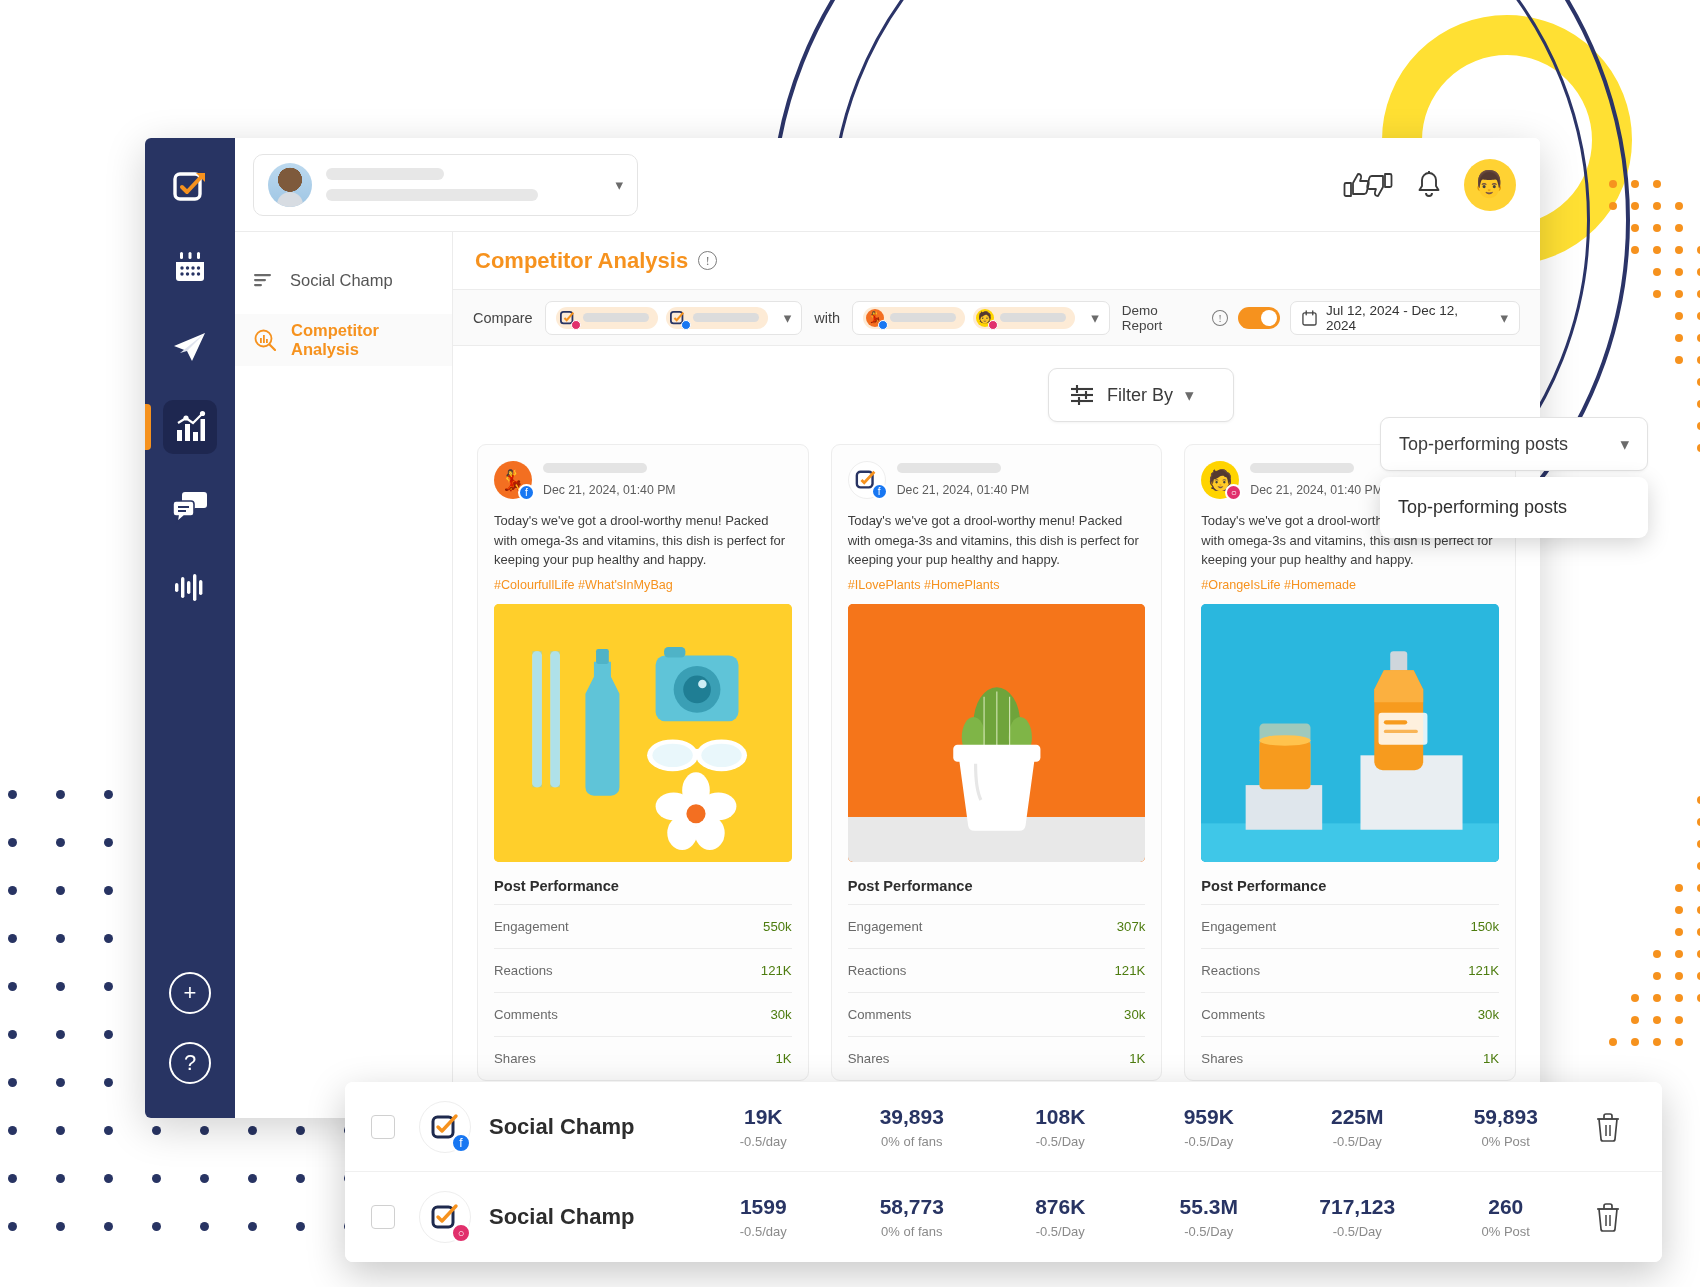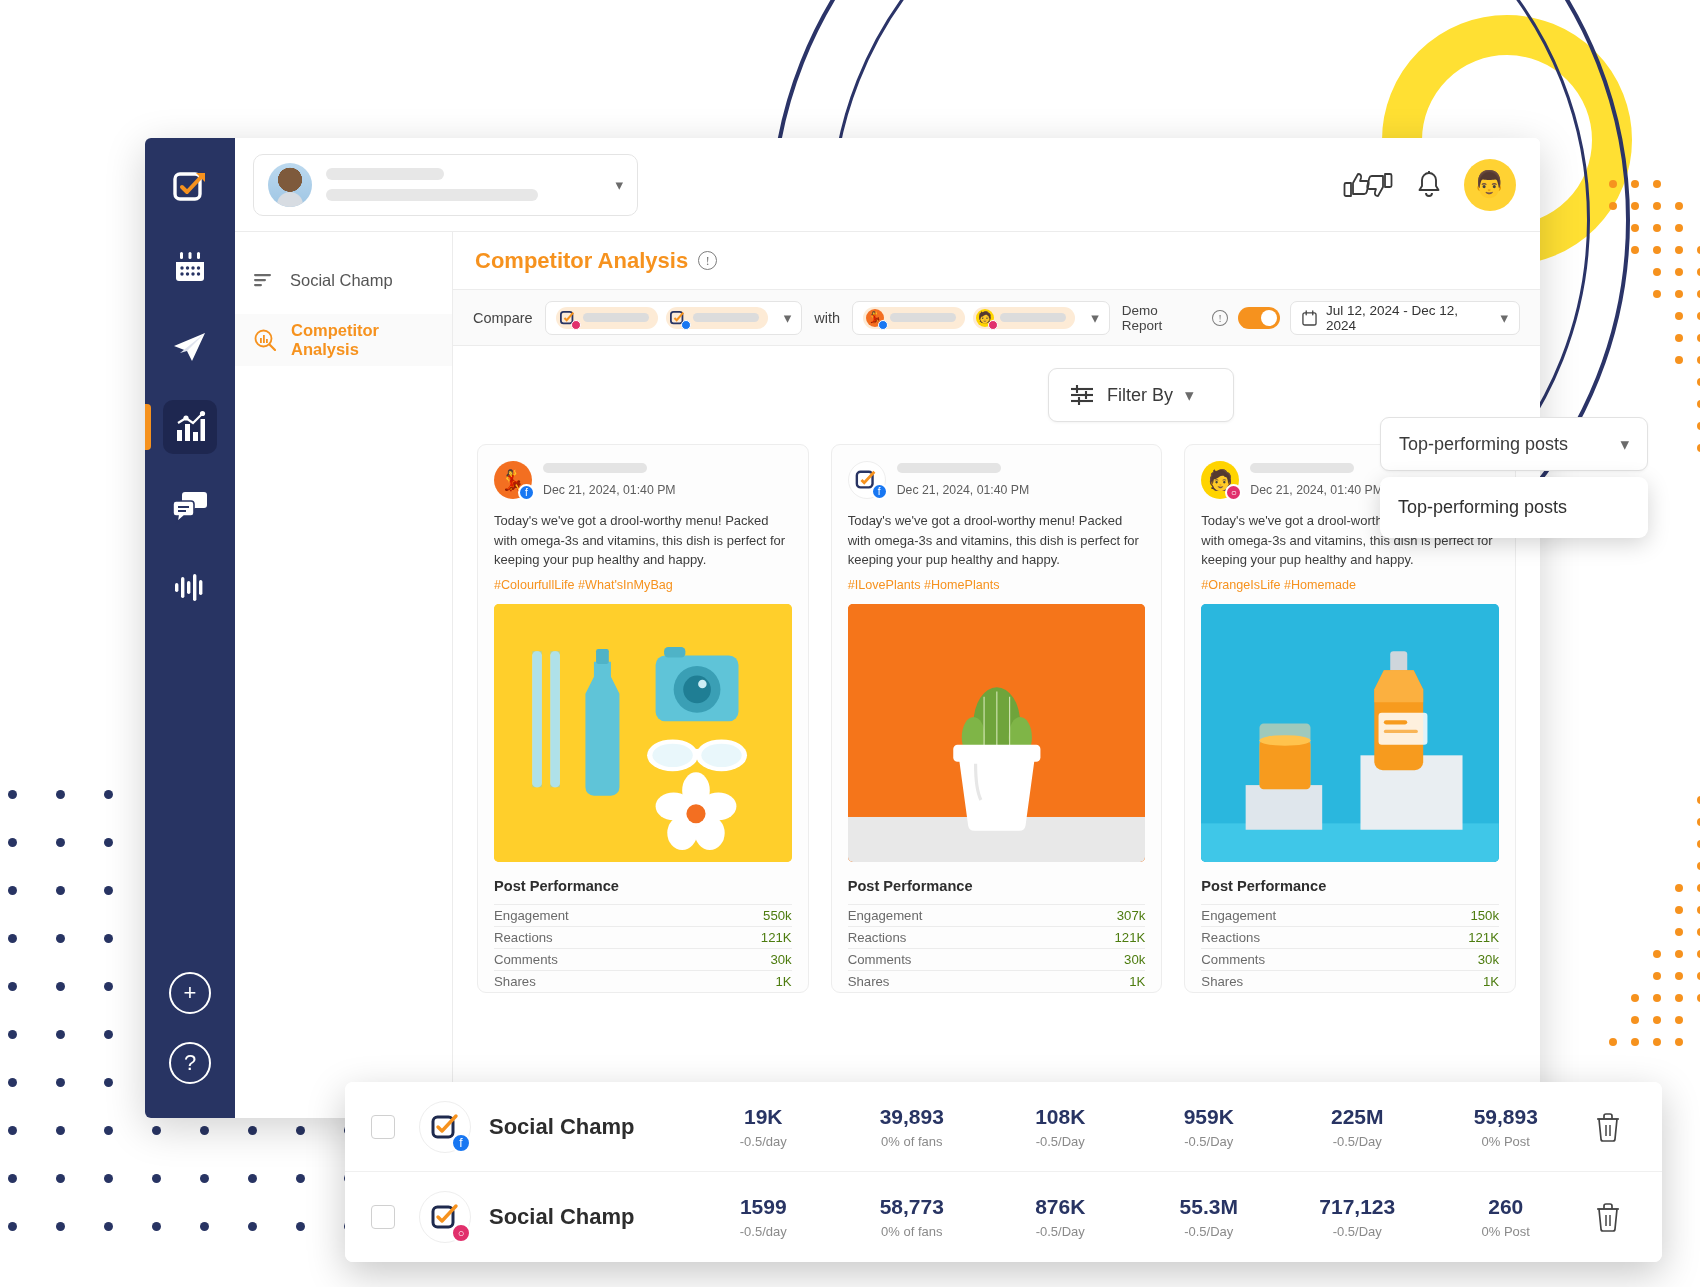--- a/index.html
+++ b/index.html
@@ -188,21 +188,21 @@
   }
   .post-meta { flex: 1; min-width: 0; }
   .name-skel { width: 104px; height: 10px; border-radius: 5px; background: #e4e4e4; margin-bottom: 7px; }
   .post-date { font-size: 12.3px; color: #5d5d5d; }
   .post-text { font-size: 13px; color: #3d3d3d; line-height: 1.5; margin-top: 12px; }
   .post-tags { font-size: 12.6px; color: #F6921E; margin-top: 8px; }
   .post-img { height: 258px; border-radius: 5px; margin-top: 12px; position: relative; overflow: hidden; }
   .perf-title { font-size: 14.6px; font-weight: bold; color: #2e2e2e; margin: 16px 0 0 0; padding-bottom: 10px; }
   .perf-row {
     display: flex; justify-content: space-between; font-size: 13.2px;
-    color: #6a6a6a; padding: 3px 0; border-top: 1px solid #ececec;
+    color: #6a6a6a; padding: 14px 0; border-top: 1px solid #ececec;
   }
   .perf-row .v { color: #4d7c0f; }
 
   
   .sort-wrap { position: absolute; right: 24px; top: 373px; width: 268px; z-index: 40; margin-top: 44px; }
   .sort-btn {
     height: 54px; border: 1px solid #e2e2e2; border-radius: 9px; background: #fff;
     display: flex; align-items: center; padding: 0 18px; font-size: 18px;
     color: #3b3b3b; justify-content: space-between;
     box-shadow: 0 1px 3px rgba(0,0,0,.05);

